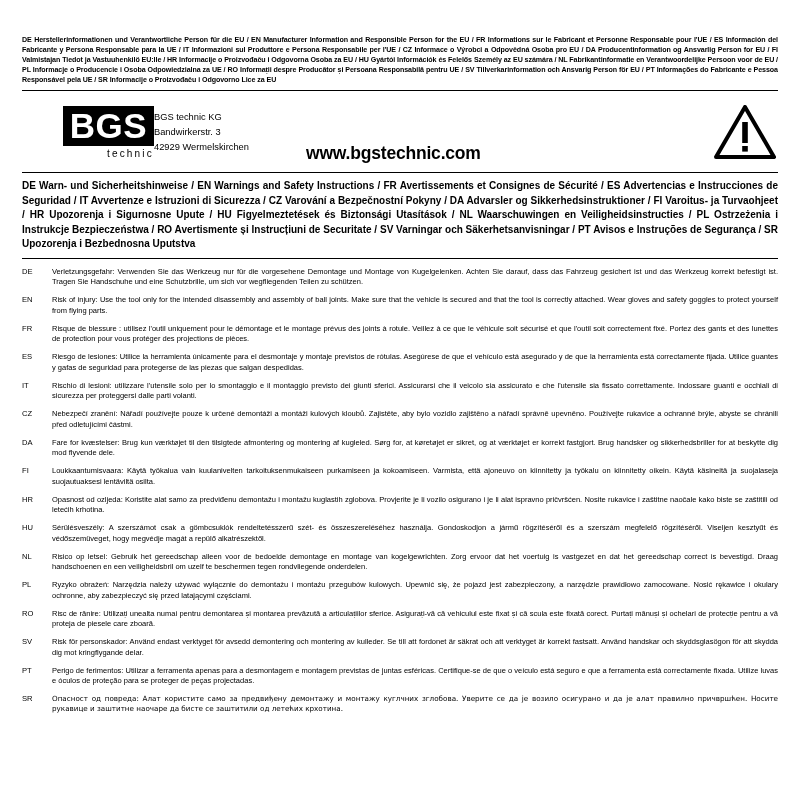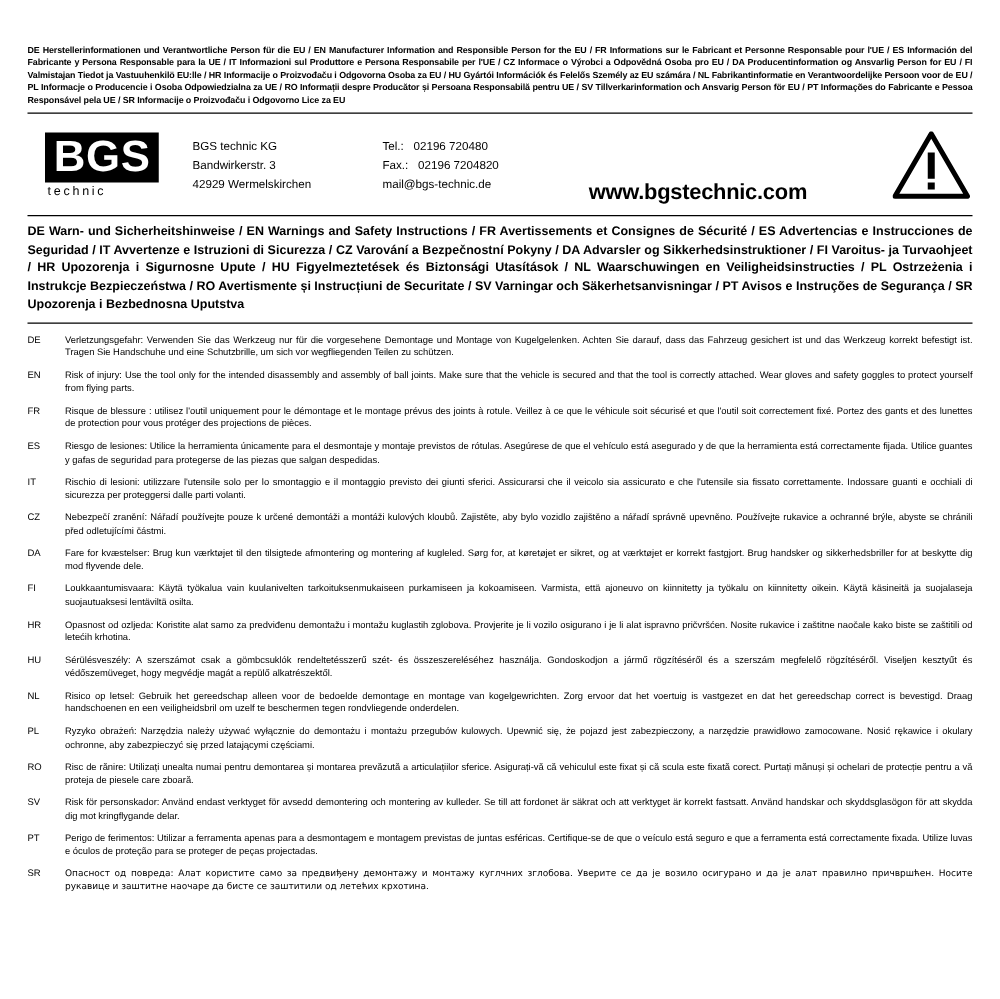--- a/index.html
+++ b/index.html
@@ -38,20 +38,21 @@
   .company-band {
     display: flex;
     align-items: center;
     padding: 10px 0 8px 0;
     min-height: 72px;
   }
   .logo-wrap {
     width: 132px;
     flex: 0 0 132px;
     padding-left: 14px;
+    text-align: right;
   }
   .logo-box {
     background: #000;
     color: #fff;
     font-weight: bold;
     font-size: 35px;
     letter-spacing: 0.5px;
     padding: 2px 7px 3px 7px;
     display: inline-block;
     line-height: 1;
@@ -144,33 +145,20 @@
       <div class="logo-box">BGS</div>
       <div class="logo-sub">technic</div>
     </div>
 
     <div class="addr">
       <div>BGS technic KG</div>
       <div>Bandwirkerstr. 3</div>
       <div>42929 Wermelskirchen</div>
     </div>
 
-    <div class="contact">
-      <div>
-        <span>Tel.:</span>
-        &nbsp;
-        <span>02196 720480</span>
-      </div>
-      <div>
-        <span>Fax.:</span>
-        &nbsp;
-        <span>02196 7204820</span>
-      </div>
-      <div>mail@bgs-technic.de</div>
-    </div>
 
     <div class="web">www.bgstechnic.com</div>
 
     <div class="warn-wrap">
       <div class="tri">
         <svg width="62" height="55" viewBox="0 0 62 55">
           <polygon points="31,2 60,52 2,52" fill="#ffffff" stroke="#000000" stroke-width="4" stroke-linejoin="round"></polygon>
           <rect x="28.2" y="17" width="5.6" height="21" fill="#000000"></rect>
           <rect x="28.2" y="41" width="5.6" height="5.6" fill="#000000"></rect>
         </svg>

